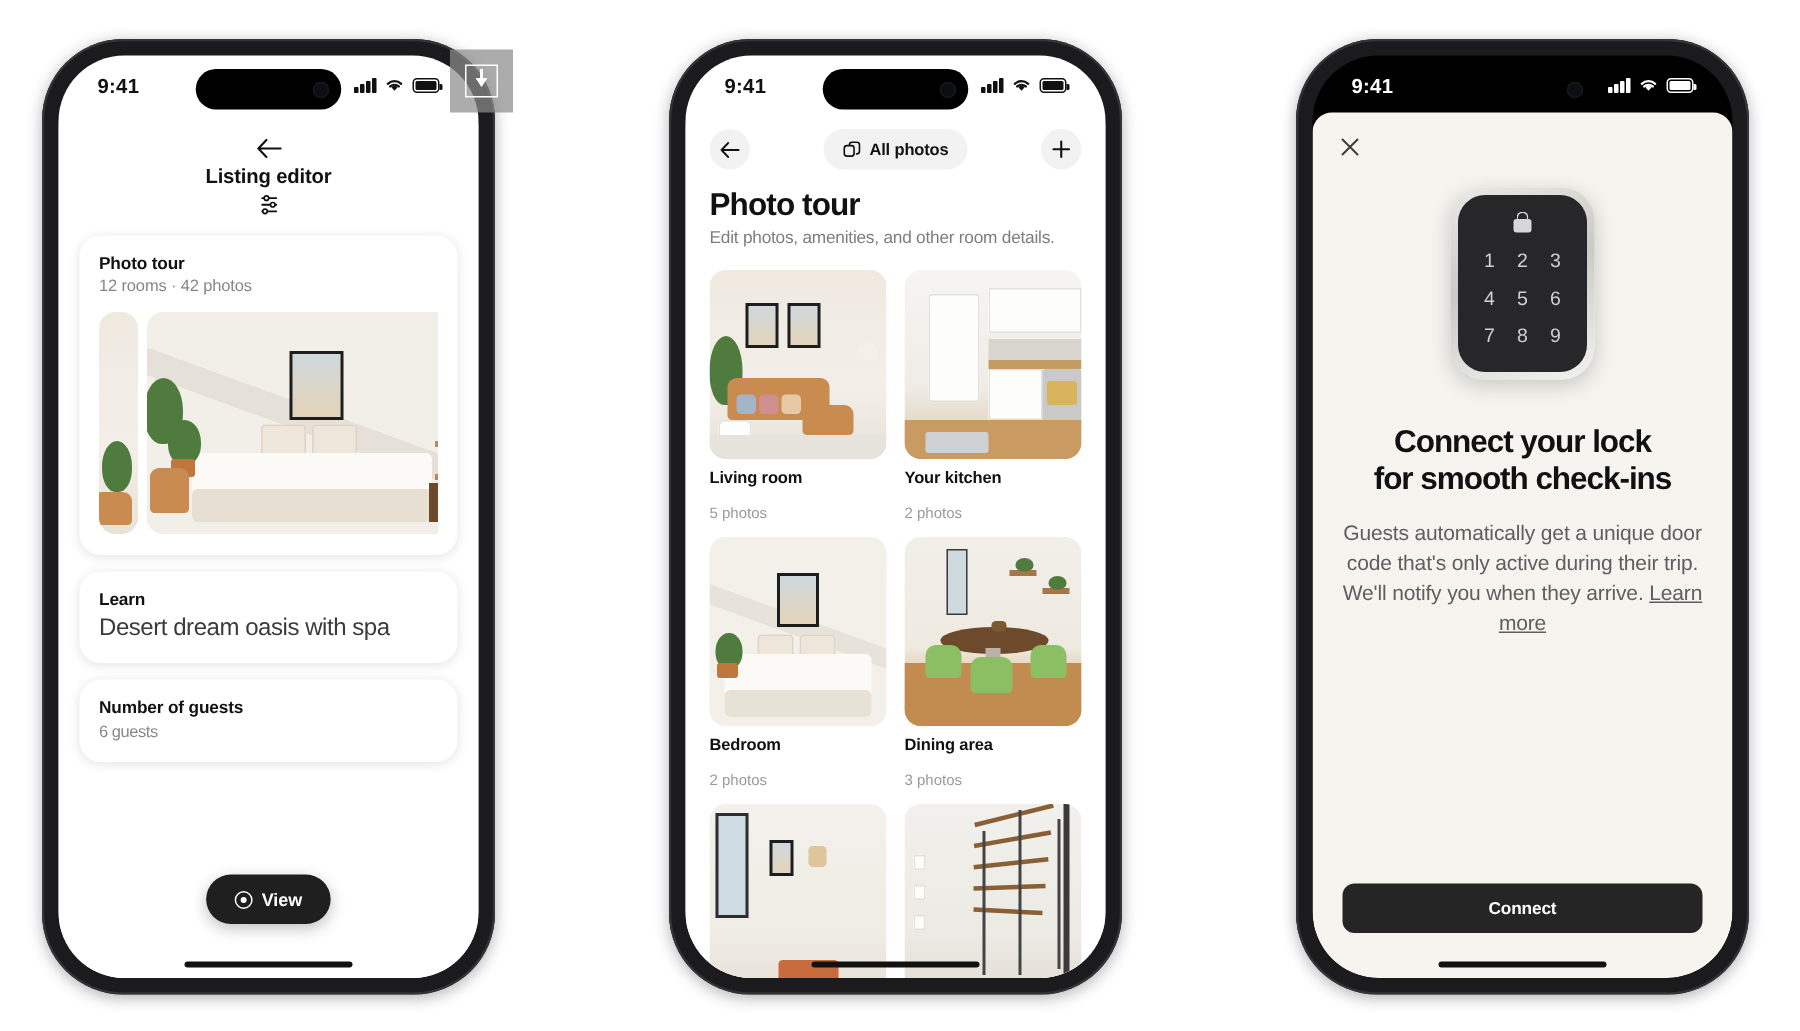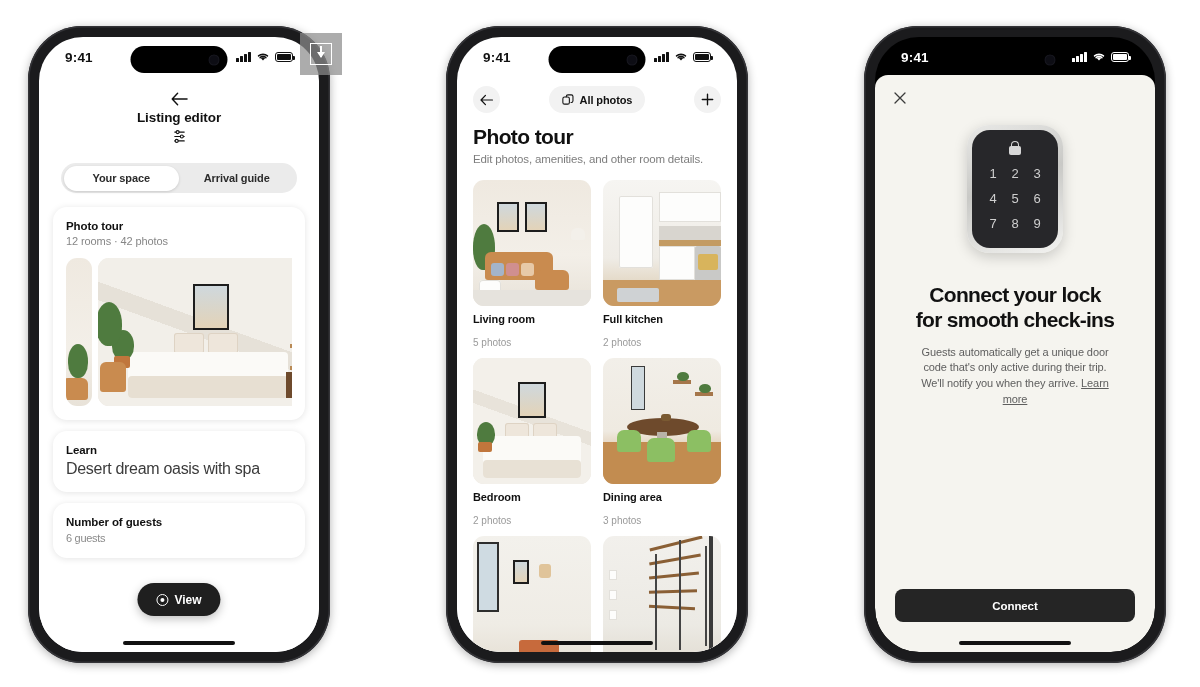--- a/index.html
+++ b/index.html
@@ -148,22 +148,22 @@
   }
   .lock-glyph .bodyb {
     position: absolute; bottom: 0; left: 0; width: 12px; height: 9px;
     background: #d7d7d7; border-radius: 2px;
   }
   .keypad { display: grid; grid-template-columns: repeat(3, 22px); row-gap: 10px;
             justify-items: center; }
   .keypad span { font-size: 13px; color: #cfcfcf; font-weight: 400; }
   .p3-title { font-size: 21px; font-weight: 700; color: #111; text-align: center;
               line-height: 1.18; letter-spacing: -.7px; padding: 0 16px; margin-top: 30px; }
-  .p3-desc { font-size: 11px; color: #5e5e5e; text-align: center; line-height: 1.45;
-             padding: 0 36px; margin-top: 12px; letter-spacing: -.1px; }
+  .p3-desc { font-size: 14px; color: #5e5e5e; text-align: center; line-height: 1.45;
+             padding: 0 20px; margin-top: 12px; letter-spacing: -.1px; }
   .p3-desc a { color: #5e5e5e; text-decoration: underline; }
   .p3-footer { padding: 0 20px 30px; }
   .connect-btn {
     width: 100%; height: 33px; background: #252525; color: #fff; border-radius: 8px;
     display: flex; align-items: center; justify-content: center;
     font-size: 11.5px; font-weight: 600; letter-spacing: -.1px;
   }
 
   
   .dl-overlay {
@@ -238,24 +238,20 @@
           <div class="icon-btn">
             <svg width="15" height="15" viewBox="0 0 16 16">
               <path d="M3 3.3h10M3 8h10M3 12.7h10" stroke="#111" stroke-width="1.3" stroke-linecap="round"></path>
               <circle cx="6" cy="3.3" r="1.6" fill="#fff" stroke="#111" stroke-width="1.2"></circle>
               <circle cx="10.5" cy="8" r="1.6" fill="#fff" stroke="#111" stroke-width="1.2"></circle>
               <circle cx="5" cy="12.7" r="1.6" fill="#fff" stroke="#111" stroke-width="1.2"></circle>
             </svg>
           </div>
         </div>
 
-        <div class="seg">
-          <div class="seg-item active">Your space</div>
-          <div class="seg-item">Arrival guide</div>
-        </div>
 
         <div class="scrollwrap">
 
           <div class="card">
             <div class="card-title">Photo tour</div>
             <div class="card-sub">12 rooms · 42 photos</div>
             <div class="carousel">
               <div class="cimg side">
                 <div class="ph room-living">
                   <div class="shape plant" style="left:2px;bottom:28px;width:20px;height:34px"></div>
@@ -383,21 +379,21 @@
                 <div class="shape white-box" style="left:16px;top:16px;width:34px;height:72px;border-radius:2px"></div>
                 <div class="shape" style="right:0;top:46px;width:62px;height:14px;background:#d8d5cf"></div>
                 <div class="shape" style="right:0;top:60px;width:62px;height:6px;background:#c39b63"></div>
                 <div class="shape white-box" style="right:26px;top:66px;width:36px;height:34px"></div>
                 <div class="shape" style="right:0;top:66px;width:26px;height:36px;background:#c9c9c7;border-radius:2px"></div>
                 <div class="shape" style="right:3px;top:74px;width:20px;height:16px;background:#d8b45c;border-radius:2px"></div>
                 <div class="shape" style="left:0;bottom:0;width:100%;height:26px;background:#c99a62"></div>
                 <div class="shape" style="left:14px;bottom:4px;width:42px;height:14px;background:#cfd2d4;border-radius:2px"></div>
               </div>
             </div>
-            <div class="tile-name">Full kitchen</div>
+            <div class="tile-name">Your kitchen</div>
             <div class="tile-count">2 photos</div>
           </div>
 
           <div>
             <div class="tile-img">
               <div class="ph room-bed">
                 <div class="shape" style="left:0;top:0;width:100%;height:100%;background:linear-gradient(200deg,#f3f0ea 0 44%,#e8e3da 44% 52%,#f3f0ea 52%)"></div>
                 <div class="shape frame-art" style="left:50%;top:24px;transform:translateX(-50%);width:28px;height:36px"></div>
                 <div class="shape pillow" style="left:32px;bottom:44px;width:24px;height:17px"></div>
                 <div class="shape pillow" style="left:60px;bottom:44px;width:24px;height:17px"></div>

